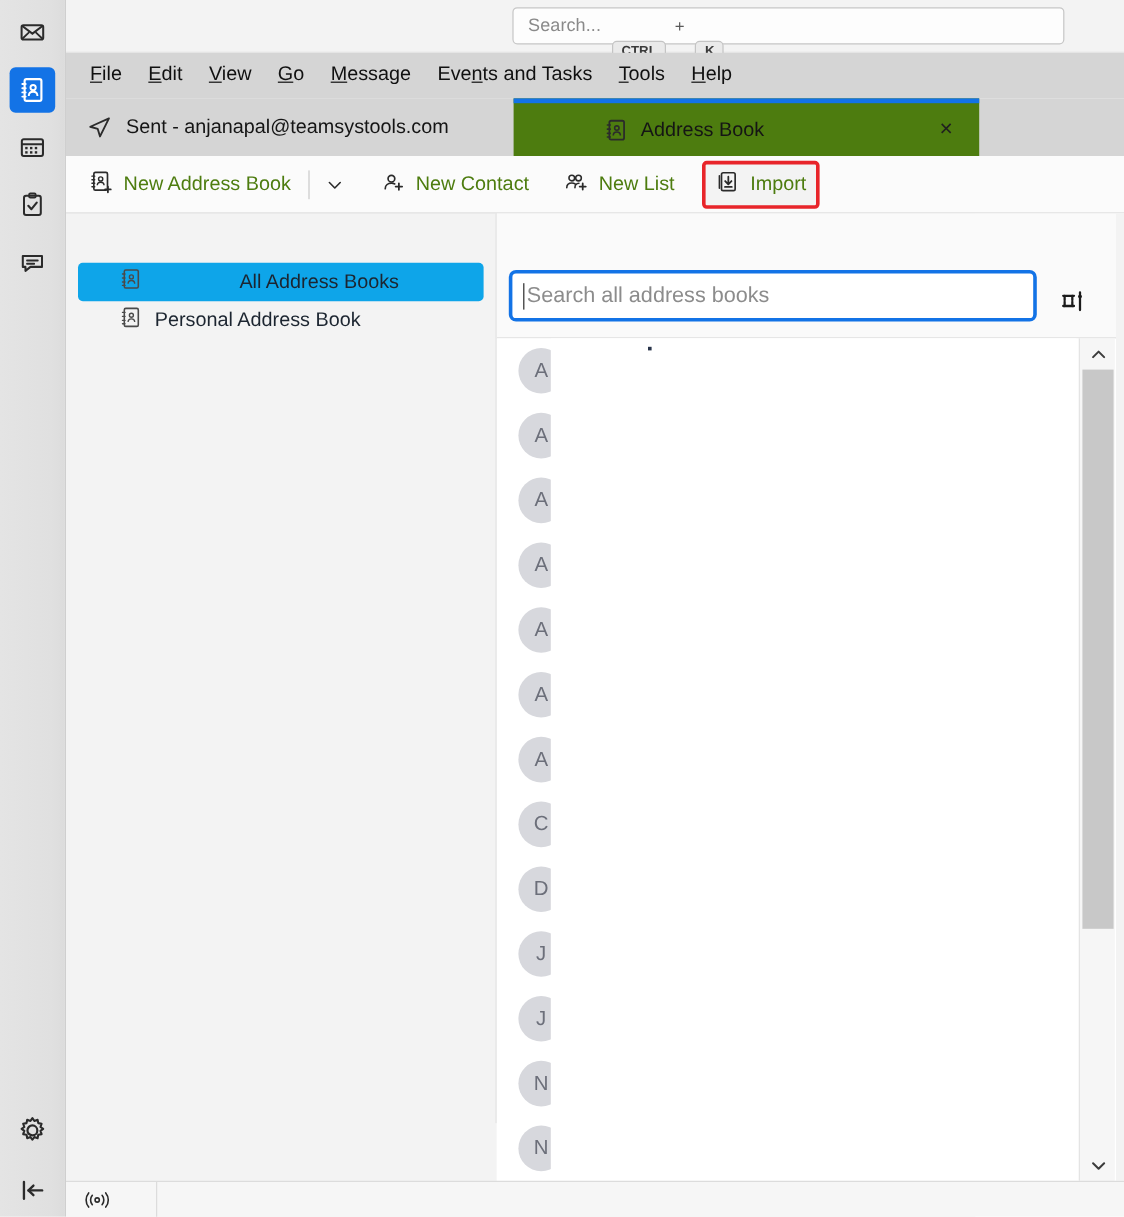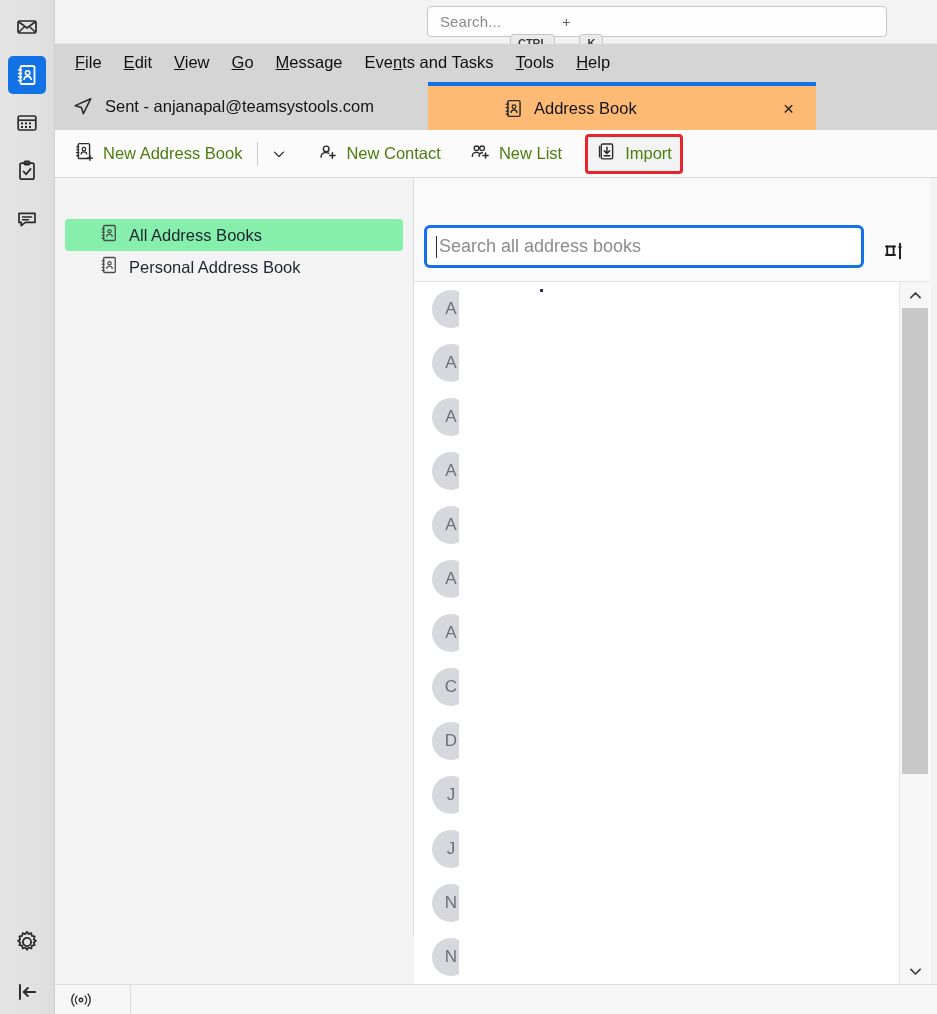--- a/index.html
+++ b/index.html
@@ -92,21 +92,21 @@
     box-sizing: border-box;
   }
   .tab {
     position: absolute; top: 0; height: 48px;
     display: flex; align-items: center;
     box-sizing: border-box;
   }
   .tab.inactive { left: 0; width: 372px; padding-left: 17px; }
   .tab.active {
     left: 373px; width: 388px;
-    background: #fdba74;
+    background: #4d7c0f;
     border-top: 4px solid #1373e6;
     padding-left: 0;
     justify-content: flex-start;
   }
   .tab-label { font-size: 16.5px; color: #151515; white-space: nowrap; }
   .tab .tab-icon { display: flex; align-items: center; }
   #tab-close {
     position: absolute; right: 22px; top: 50%;
     transform: translateY(-50%);
     font-size: 19px; color: #202020; line-height: 1;
@@ -155,21 +155,21 @@
   .book-row {
     position: relative;
     margin: 0 10px;
     height: 32px;
     display: flex; align-items: center; gap: 11px;
     padding-left: 36px;
     border-radius: 4px;
     font-size: 16.5px; color: #1c2530;
     box-sizing: border-box;
   }
-  .book-row.selected { background: #86efac; }
+  .book-row.selected { background: #0ea5e9; justify-content: center; }
   .book-row .bicon { position: absolute; left: 34px; top: 50%; transform: translateY(-50%); }
   .book-row .blabel { margin-left: 28px; }
   .book-row.child { padding-left: 36px; }
   .book-row.child .bicon { left: 34px; }
 
   
   #statusbar {
     position: absolute; left: 55px; top: 936px;
     width: 359px; height: 48px;
     background: #f3f3f3;

